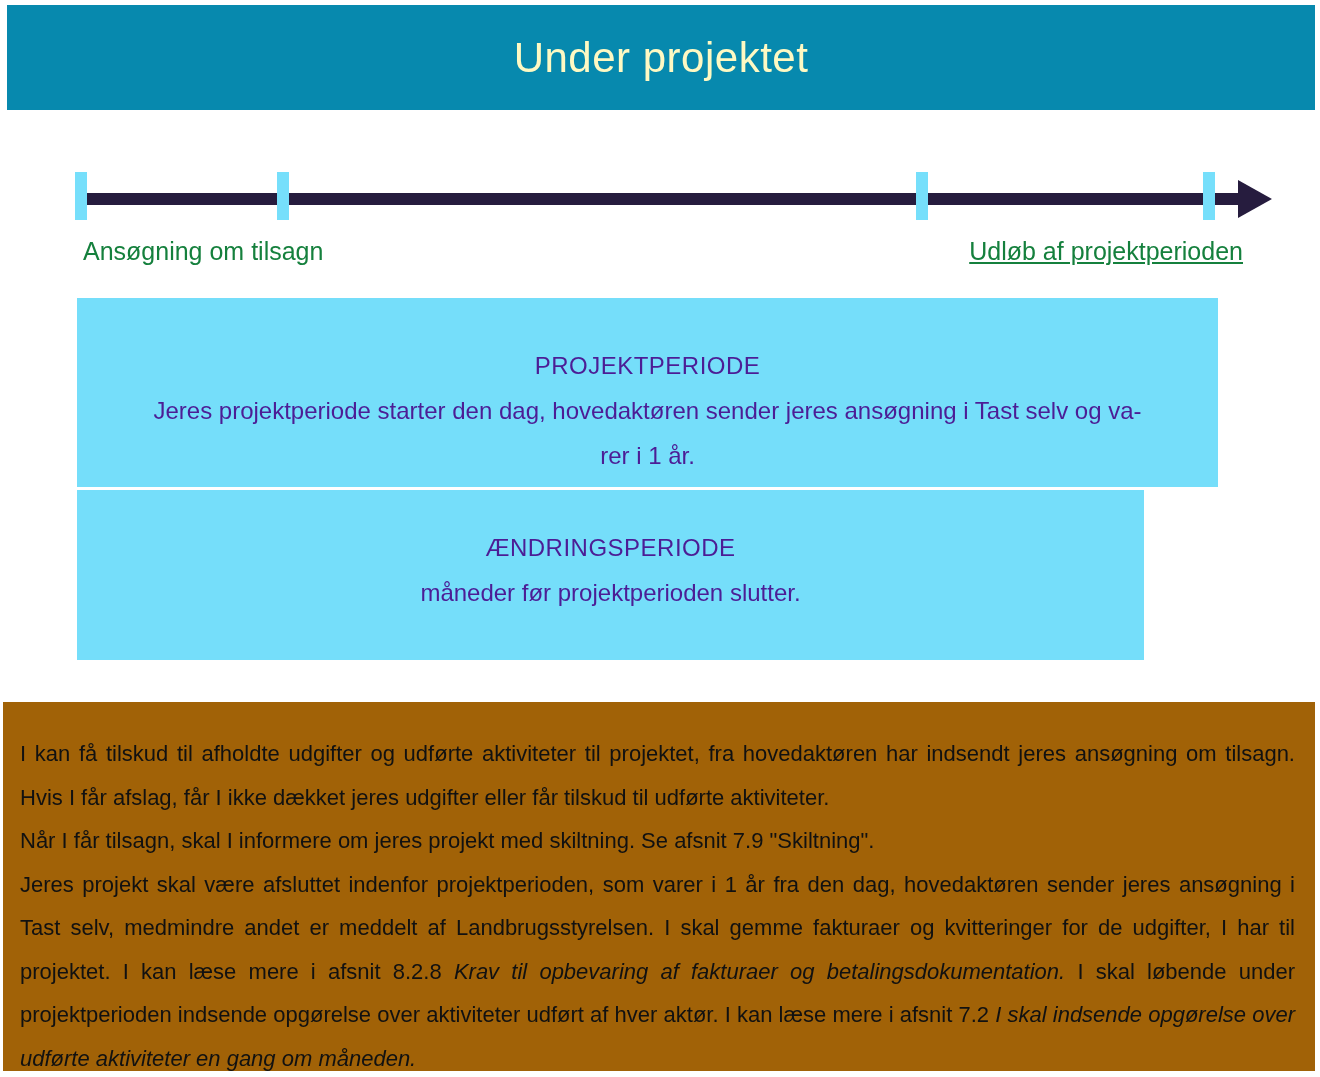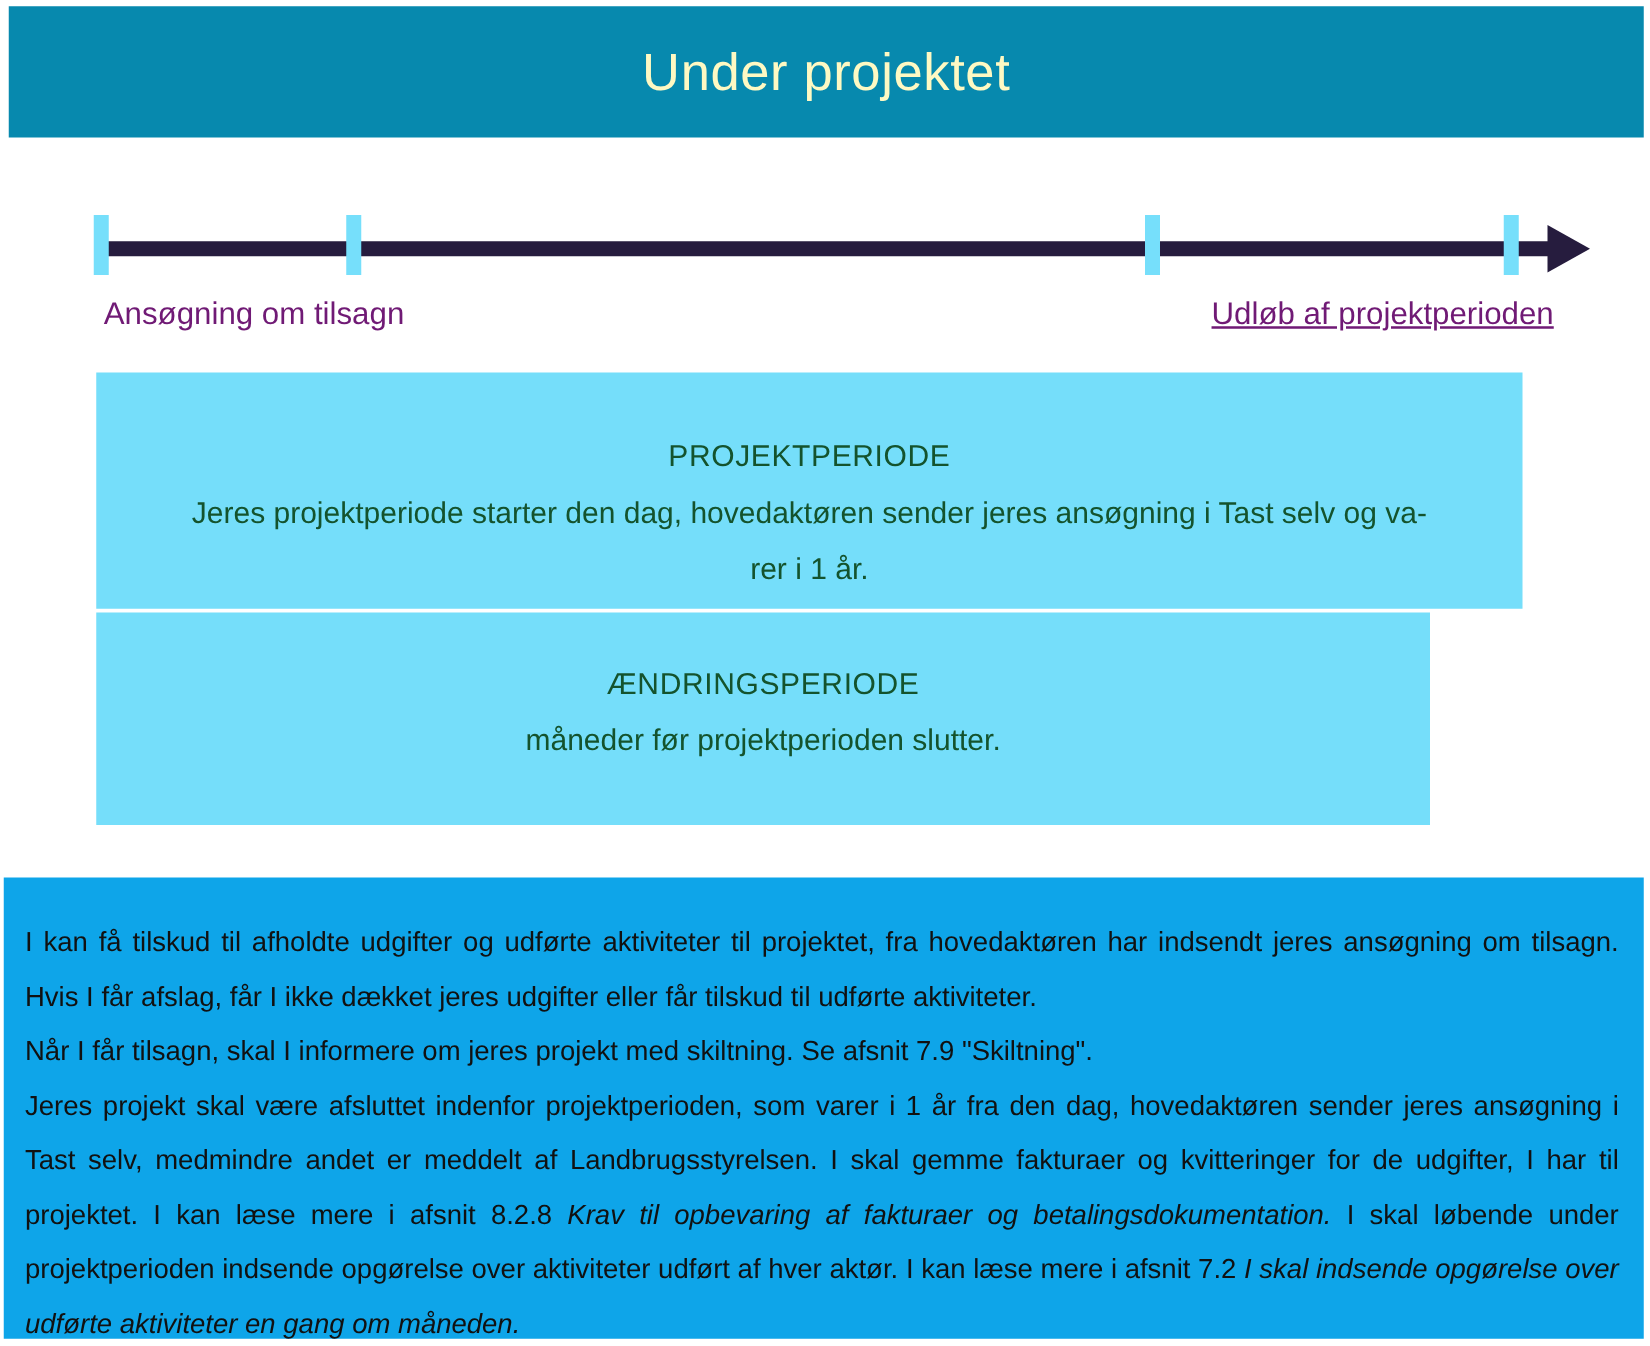--- a/index.html
+++ b/index.html
@@ -54,34 +54,34 @@
   }
   .tick-1 { left: 75px; }
   .tick-2 { left: 277px; }
   .tick-3 { left: 916px; }
   .tick-4 { left: 1203px; }
 
   .timeline-label {
     position: absolute;
     top: 237px;
     font-size: 25px;
-    color: #701a75;
+    color: #15803d;
     white-space: nowrap;
   }
   .label-start { left: 83px; }
   .label-end { right: 77px; text-decoration: underline; }
 
   
   .period-box {
     position: absolute;
     background: #75DEFA;
     text-align: center;
     font-size: 24px;
     line-height: 45px;
-    color: #14532d;
+    color: #4c1d95;
   }
   .box-projektperiode {
     left: 77px; top: 298px;
     width: 1141px; height: 189px;
     padding-top: 45px;
   }
   .box-aendringsperiode {
     left: 77px; top: 490px;
     width: 1067px; height: 170px;
     padding-top: 35px;
@@ -91,21 +91,21 @@
     font-weight: 400;
     letter-spacing: 0.5px;
   }
   .period-box .box-line { padding: 0 20px; }
 
   
   .notes-box {
     position: absolute;
     left: 3px; top: 702px;
     width: 1312px; height: 369px;
-    background: #0ea5e9;
+    background: #a16207;
     padding: 30px 20px 0 17px;
     font-size: 22px;
     line-height: 43.5px;
     color: #111111;
   }
   .notes-box p {
     text-align: justify;
     margin: 0;
   }
   .italic { font-style: italic; }

